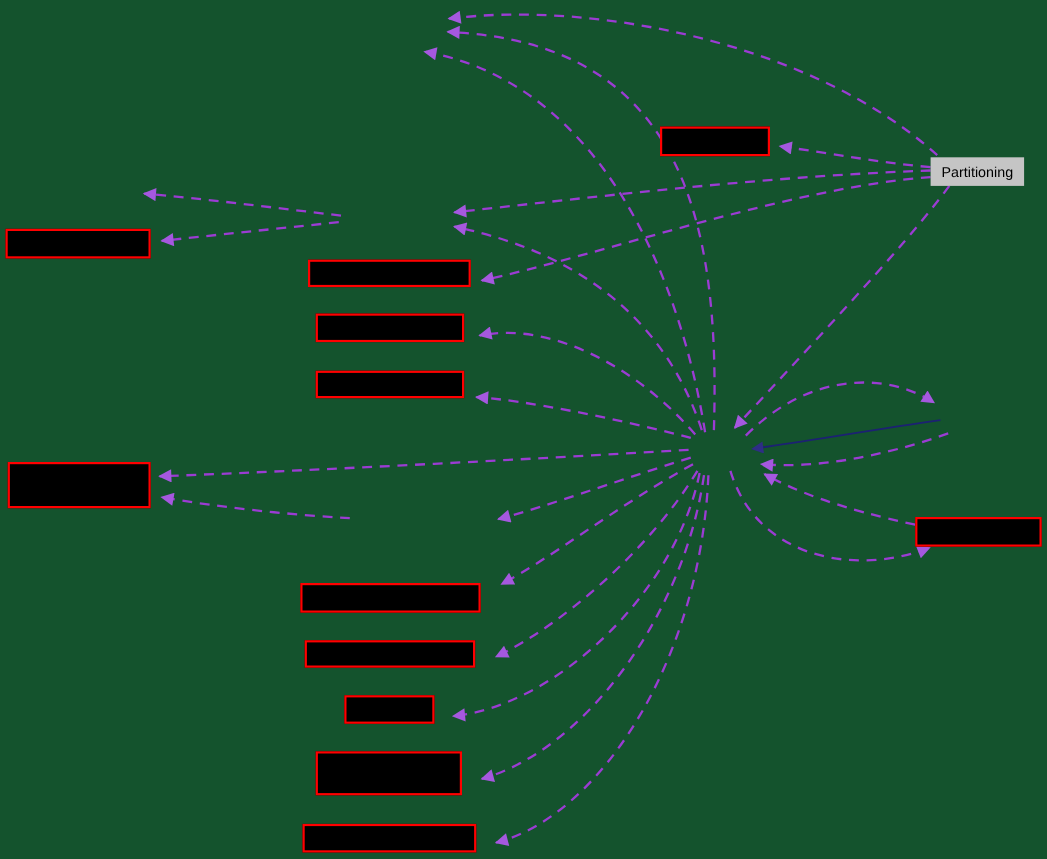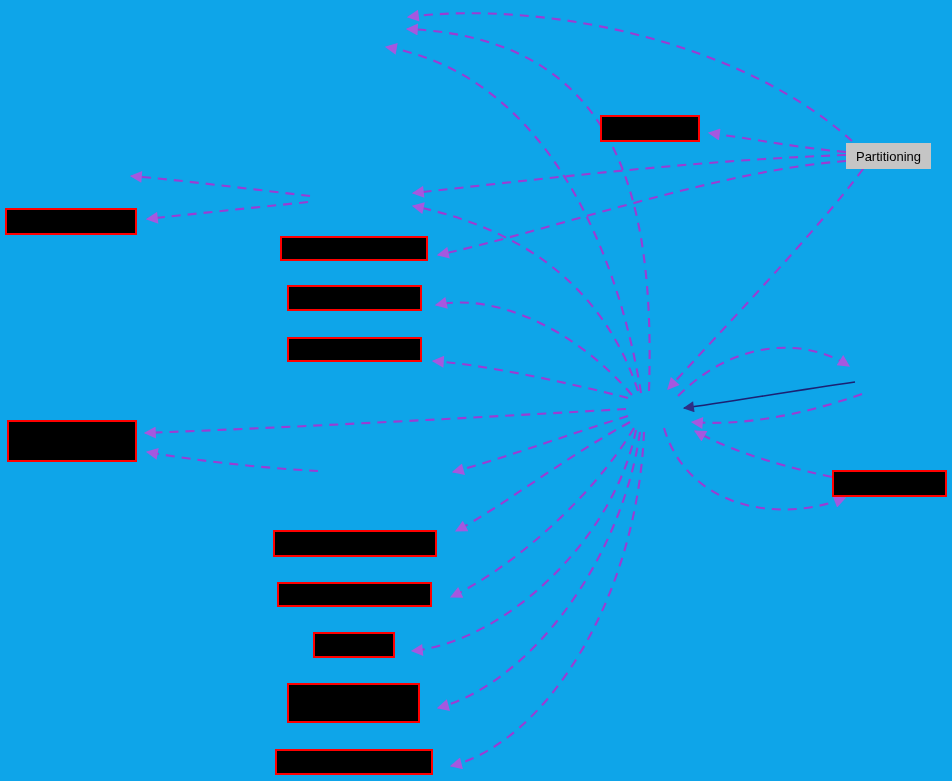--- a/index.html
+++ b/index.html
@@ -5,21 +5,21 @@
   html, body {
     margin: 0;
     padding: 0;
     background: #000000;
     font-family: "Liberation Sans", sans-serif;
   }
   #graph-canvas {
     position: relative;
     width: 952px;
     height: 781px;
-    background: #0ea5e9;
+    background: #14532d;
     overflow: hidden;
   }
   #edge-layer {
     position: absolute;
     left: 0;
     top: 0;
     width: 952px;
     height: 781px;
   }
   .graph-node {

